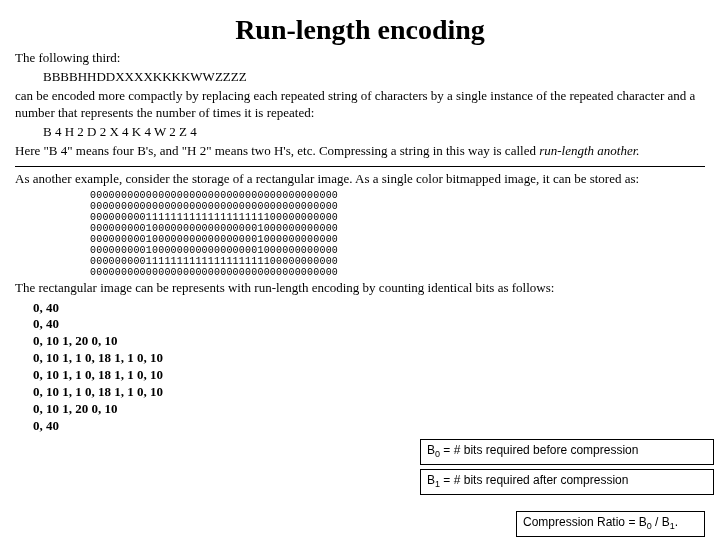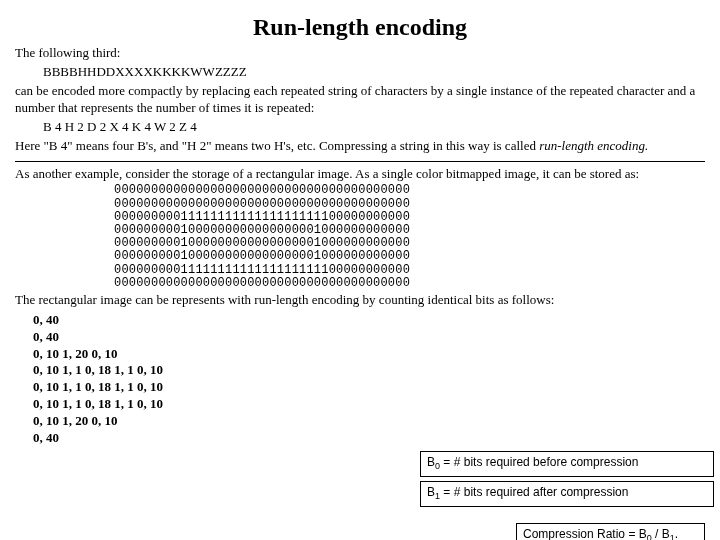--- a/index.html
+++ b/index.html
@@ -10,43 +10,43 @@
     line-height: 1.3;
     color: #000;
     width: 720px;
     height: 540px;
     box-sizing: border-box;
     position: relative;
   }
   .title {
     text-align: center;
     font-weight: bold;
-    font-size: 24px;
+    font-size: 28px;
     margin: 2px 0 0 0;
   }
   .para {
     margin: 2px 0;
   }
   .indent {
     margin-left: 28px;
   }
   .italic {
     font-style: italic;
   }
   .hr {
     border: none;
     border-top: 1px solid #000;
     margin: 6px 0 4px 0;
   }
   .bitmap {
     font-family: "Courier New", monospace;
-    font-size: 12px;
+    font-size: 10px;
     line-height: 1.1;
     white-space: pre;
-    margin-left: 99px;
+    margin-left: 75px;
     letter-spacing: 0.2px;
   }
   .row {
     display: flex;
     align-items: flex-start;
     gap: 20px;
     margin-top: 3px;
   }
   .col-left {
     flex: 0 0 200px;
@@ -82,21 +82,21 @@
 <body>
 
 <div class="title">Run-length encoding</div>
 
 <div class="para">The following third:</div>
 <div class="para indent">BBBBHHDDXXXXKKKKWWZZZZ</div>
 <div class="para">can be encoded more compactly by replacing each repeated string of characters by a single instance of the repeated character and a number that represents the number of times it is repeated:</div>
 <div class="para indent">B 4 H 2 D 2 X 4 K 4 W 2 Z 4</div>
 <div class="para">
   <span>Here "B 4" means four B's, and "H 2" means two H's, etc. Compressing a string in this way is called</span>
-  <span class="italic">run-length encoding.</span>
+  <span class="italic">run-length another.</span>
 </div>
 
 <hr class="hr">
 
 <div class="para">As another example, consider the storage of a rectangular image. As a single color bitmapped image, it can be stored as:</div>
 
 <div class="bitmap" id="bitmap">0000000000000000000000000000000000000000
 0000000000000000000000000000000000000000
 0000000001111111111111111111100000000000
 0000000001000000000000000001000000000000

